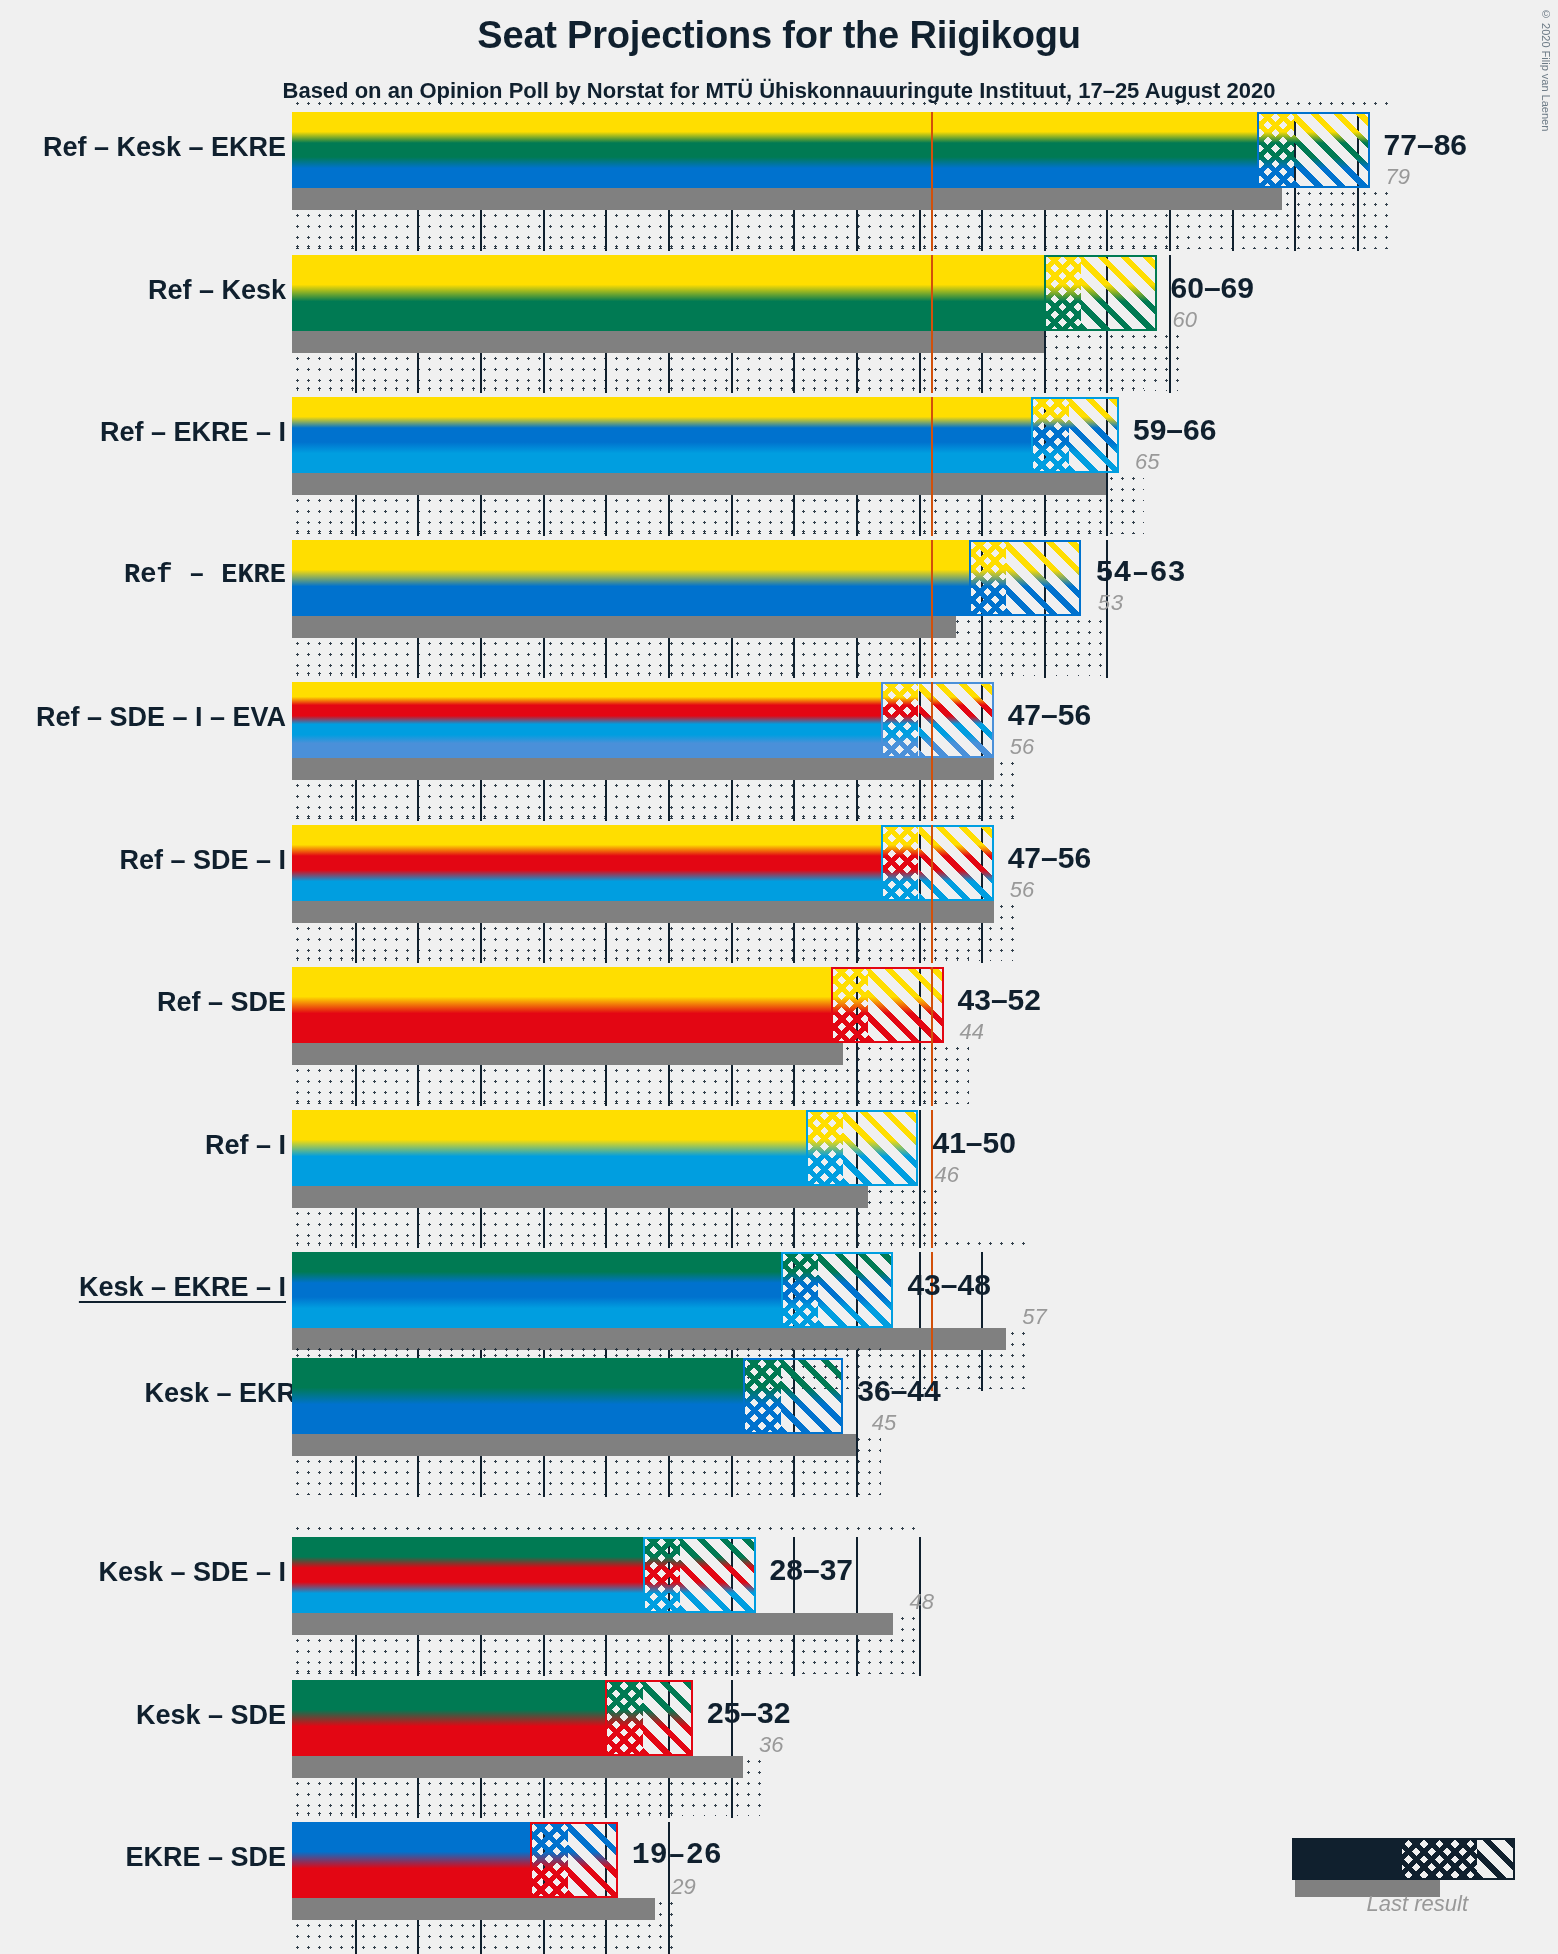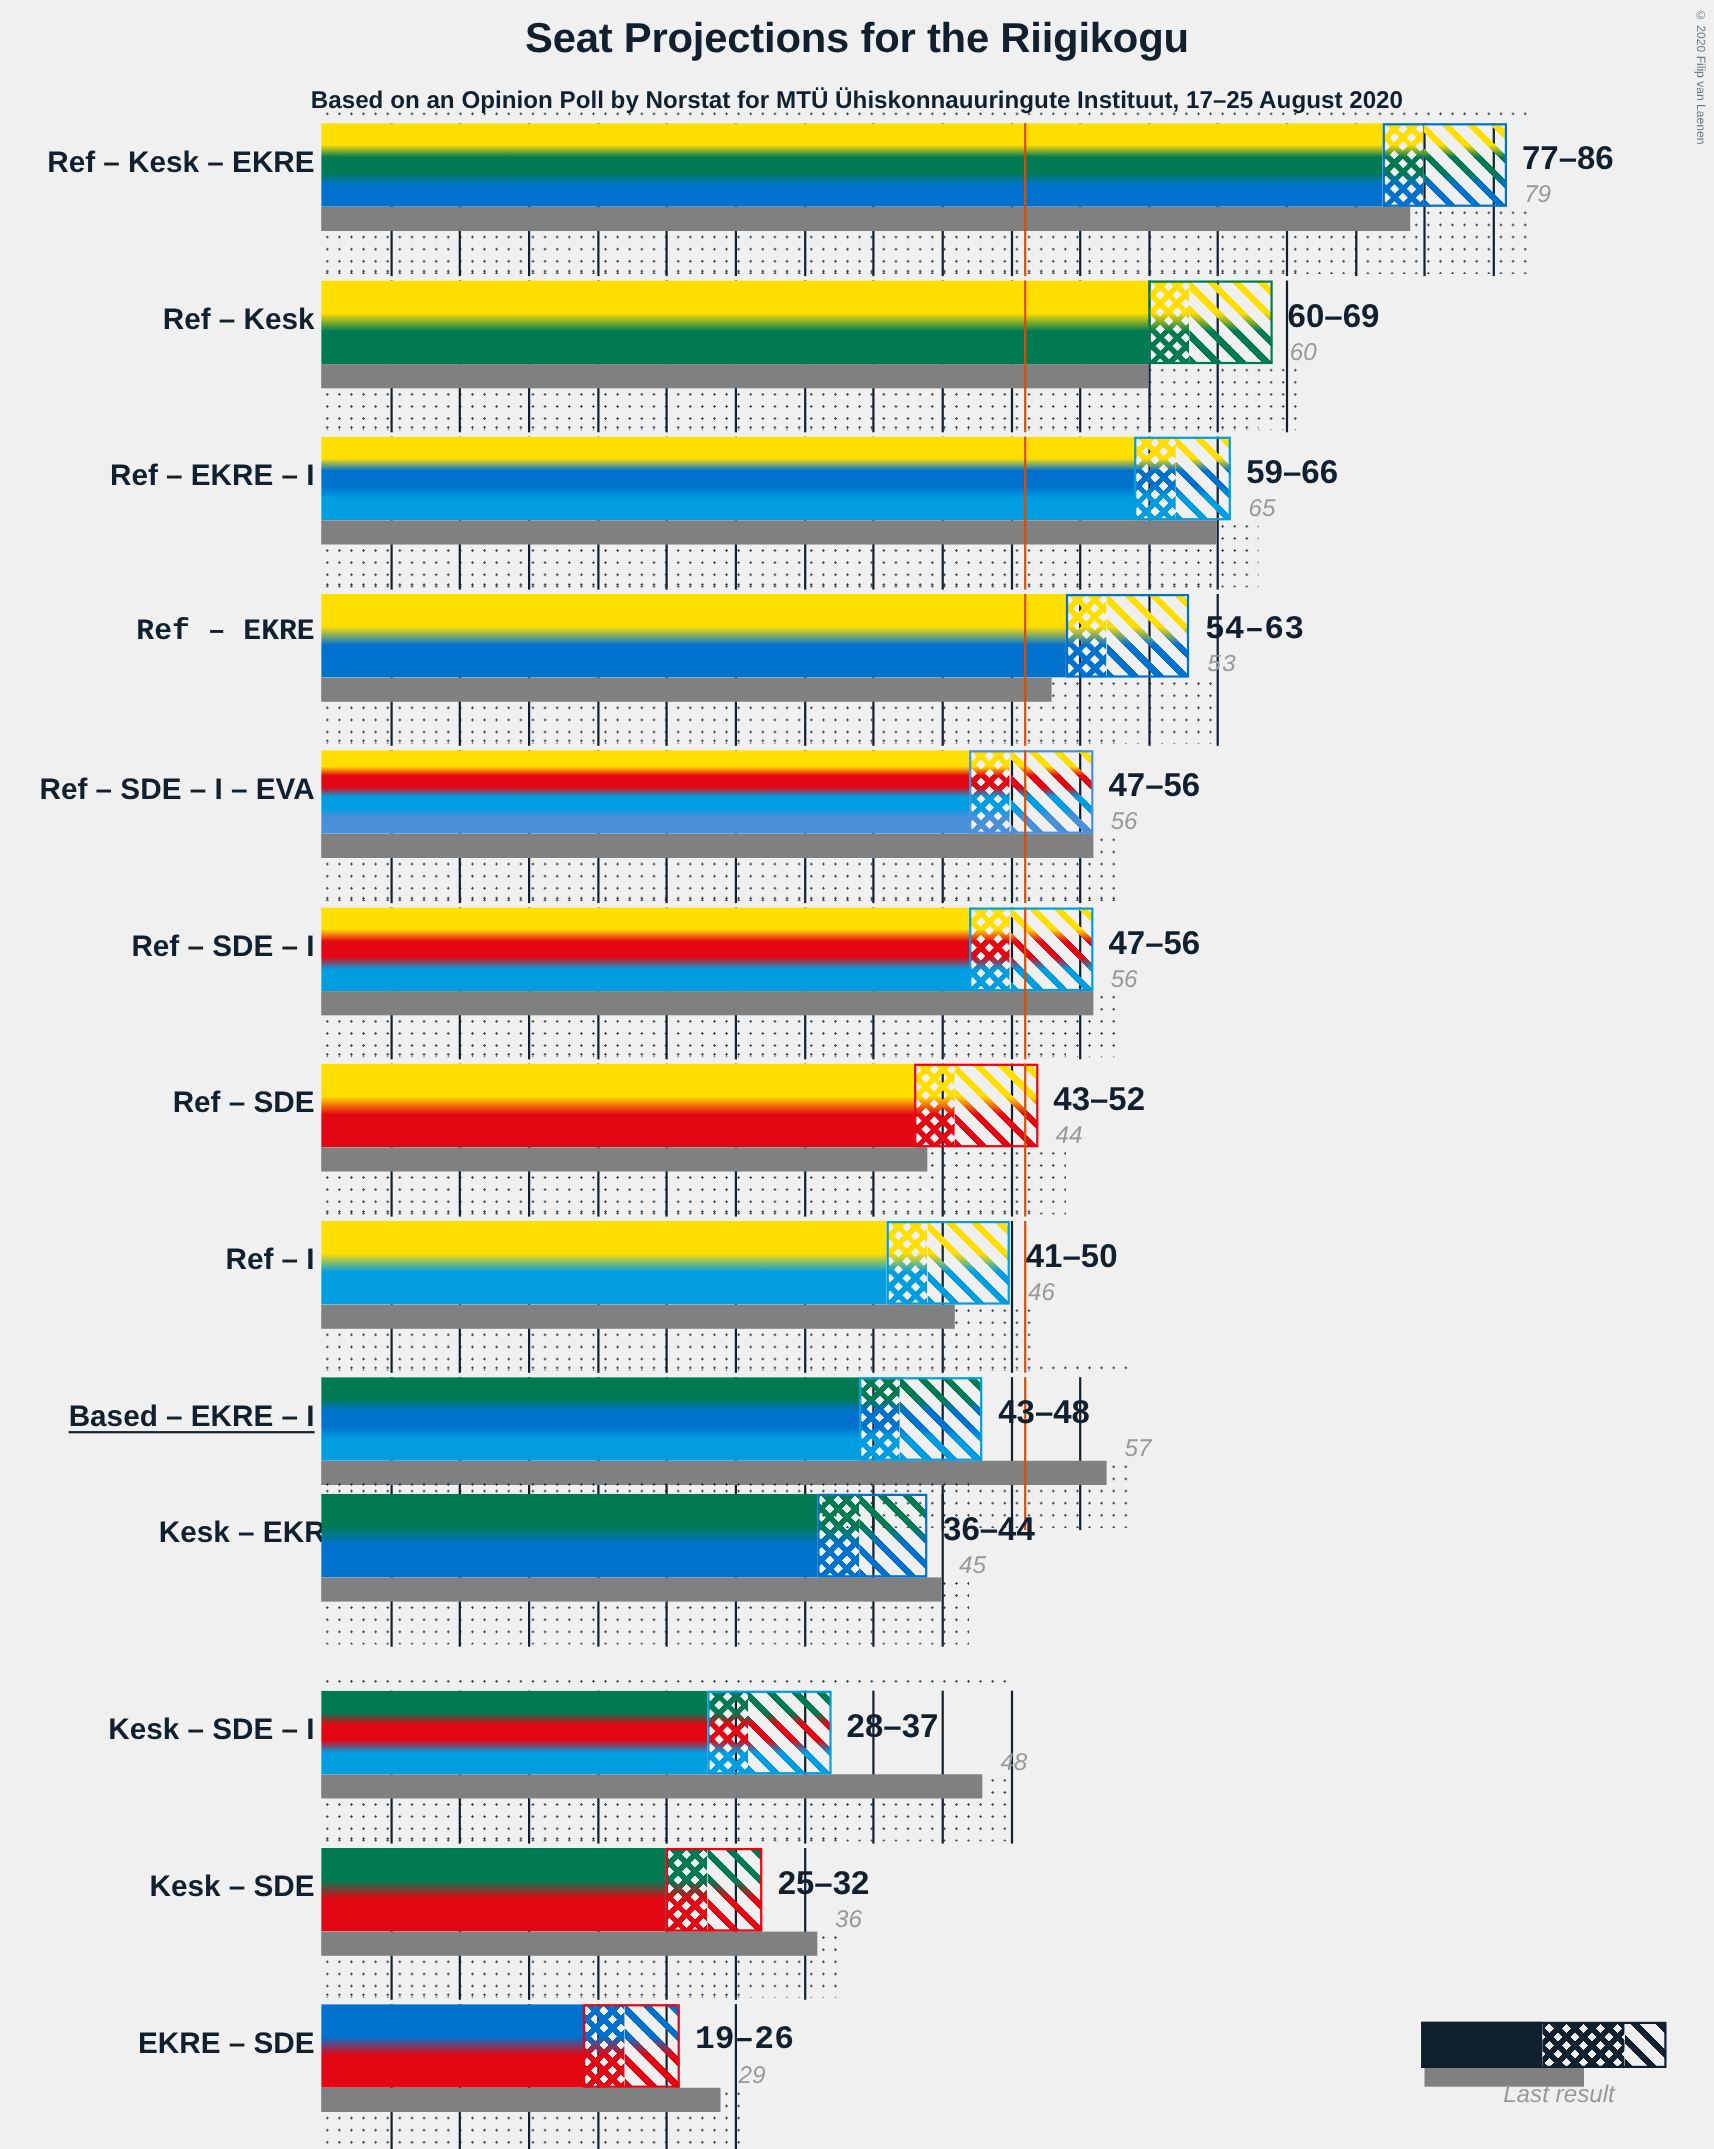--- a/index.html
+++ b/index.html
@@ -377,21 +377,21 @@
         <div class="gridline" style="left: 375.9px; height: 138.5px;"></div>
         <div class="gridline" style="left: 438.55px; height: 138.5px;"></div>
         <div class="gridline" style="left: 501.2px; height: 138.5px;"></div>
         <div class="gridline" style="left: 563.85px; height: 138.5px;"></div>
         <div class="gridline" style="left: 626.5px; height: 138.5px;"></div>
         <div class="gridline" style="left: 689.15px; height: 138.5px;"></div>
         <div style="position: absolute; left: 0px; top: 76px; height: 60.5px; width: 739.27px; background-image: radial-gradient(rgb(16, 32, 46) 1px, transparent 1.2px); background-size: 11px 11px; opacity: 0.85;"></div>
         <div style="position: absolute; left: 0px; top: -14px; height: 14px; width: 739.27px; background-image: radial-gradient(rgb(16, 32, 46) 1px, transparent 1.2px); background-size: 11px 11px; opacity: 0.85;"></div>
       </div>
       <div class="lastresult" style="left: 292px; width: 714.21px;"></div>
-      <div class="rowlabel gov" style="top: 20px;">Based – EKRE – I</div>
+      <div class="rowlabel gov" style="top: 20px;">Kesk – EKRE – I</div>
       <div class="barwrap" style="height: 76px; width: 605.44px;">
         <div class="seg" style="left: 0px; width: 488.67px; overflow: hidden;">
           <div class="grad" style="background: linear-gradient(rgb(0, 122, 83) 7.3%, rgb(0, 122, 83) 26%, rgb(0, 114, 206) 40.7%, rgb(0, 114, 206) 59.3%, rgb(0, 158, 224) 74%, rgb(0, 158, 224) 92.7%); width: 488.67px; left: 0px;"></div>
         </div>
         <div class="seg" style="left: 488.67px; width: 37.59px; overflow: hidden;">
           <div class="grad" style="background: linear-gradient(rgb(0, 122, 83) 7.3%, rgb(0, 122, 83) 26%, rgb(0, 114, 206) 40.7%, rgb(0, 114, 206) 59.3%, rgb(0, 158, 224) 74%, rgb(0, 158, 224) 92.7%); width: 37.59px; left: 0px; mask-image: repeating-linear-gradient(45deg, rgb(0, 0, 0) 0px, rgb(0, 0, 0) 5px, transparent 5px, transparent 11px), repeating-linear-gradient(-45deg, rgb(0, 0, 0) 0px, rgb(0, 0, 0) 5px, transparent 5px, transparent 11px); mask-composite: source-over;"></div>
         </div>
         <div class="seg" style="left: 526.26px; width: 75.18px; overflow: hidden;">
           <div class="grad" style="background: linear-gradient(rgb(0, 122, 83) 7.3%, rgb(0, 122, 83) 26%, rgb(0, 114, 206) 40.7%, rgb(0, 114, 206) 59.3%, rgb(0, 158, 224) 74%, rgb(0, 158, 224) 92.7%); width: 75.18px; left: 0px; mask-image: repeating-linear-gradient(45deg, rgb(0, 0, 0) 0px, rgb(0, 0, 0) 6px, transparent 6px, transparent 16px);"></div>
         </div>

